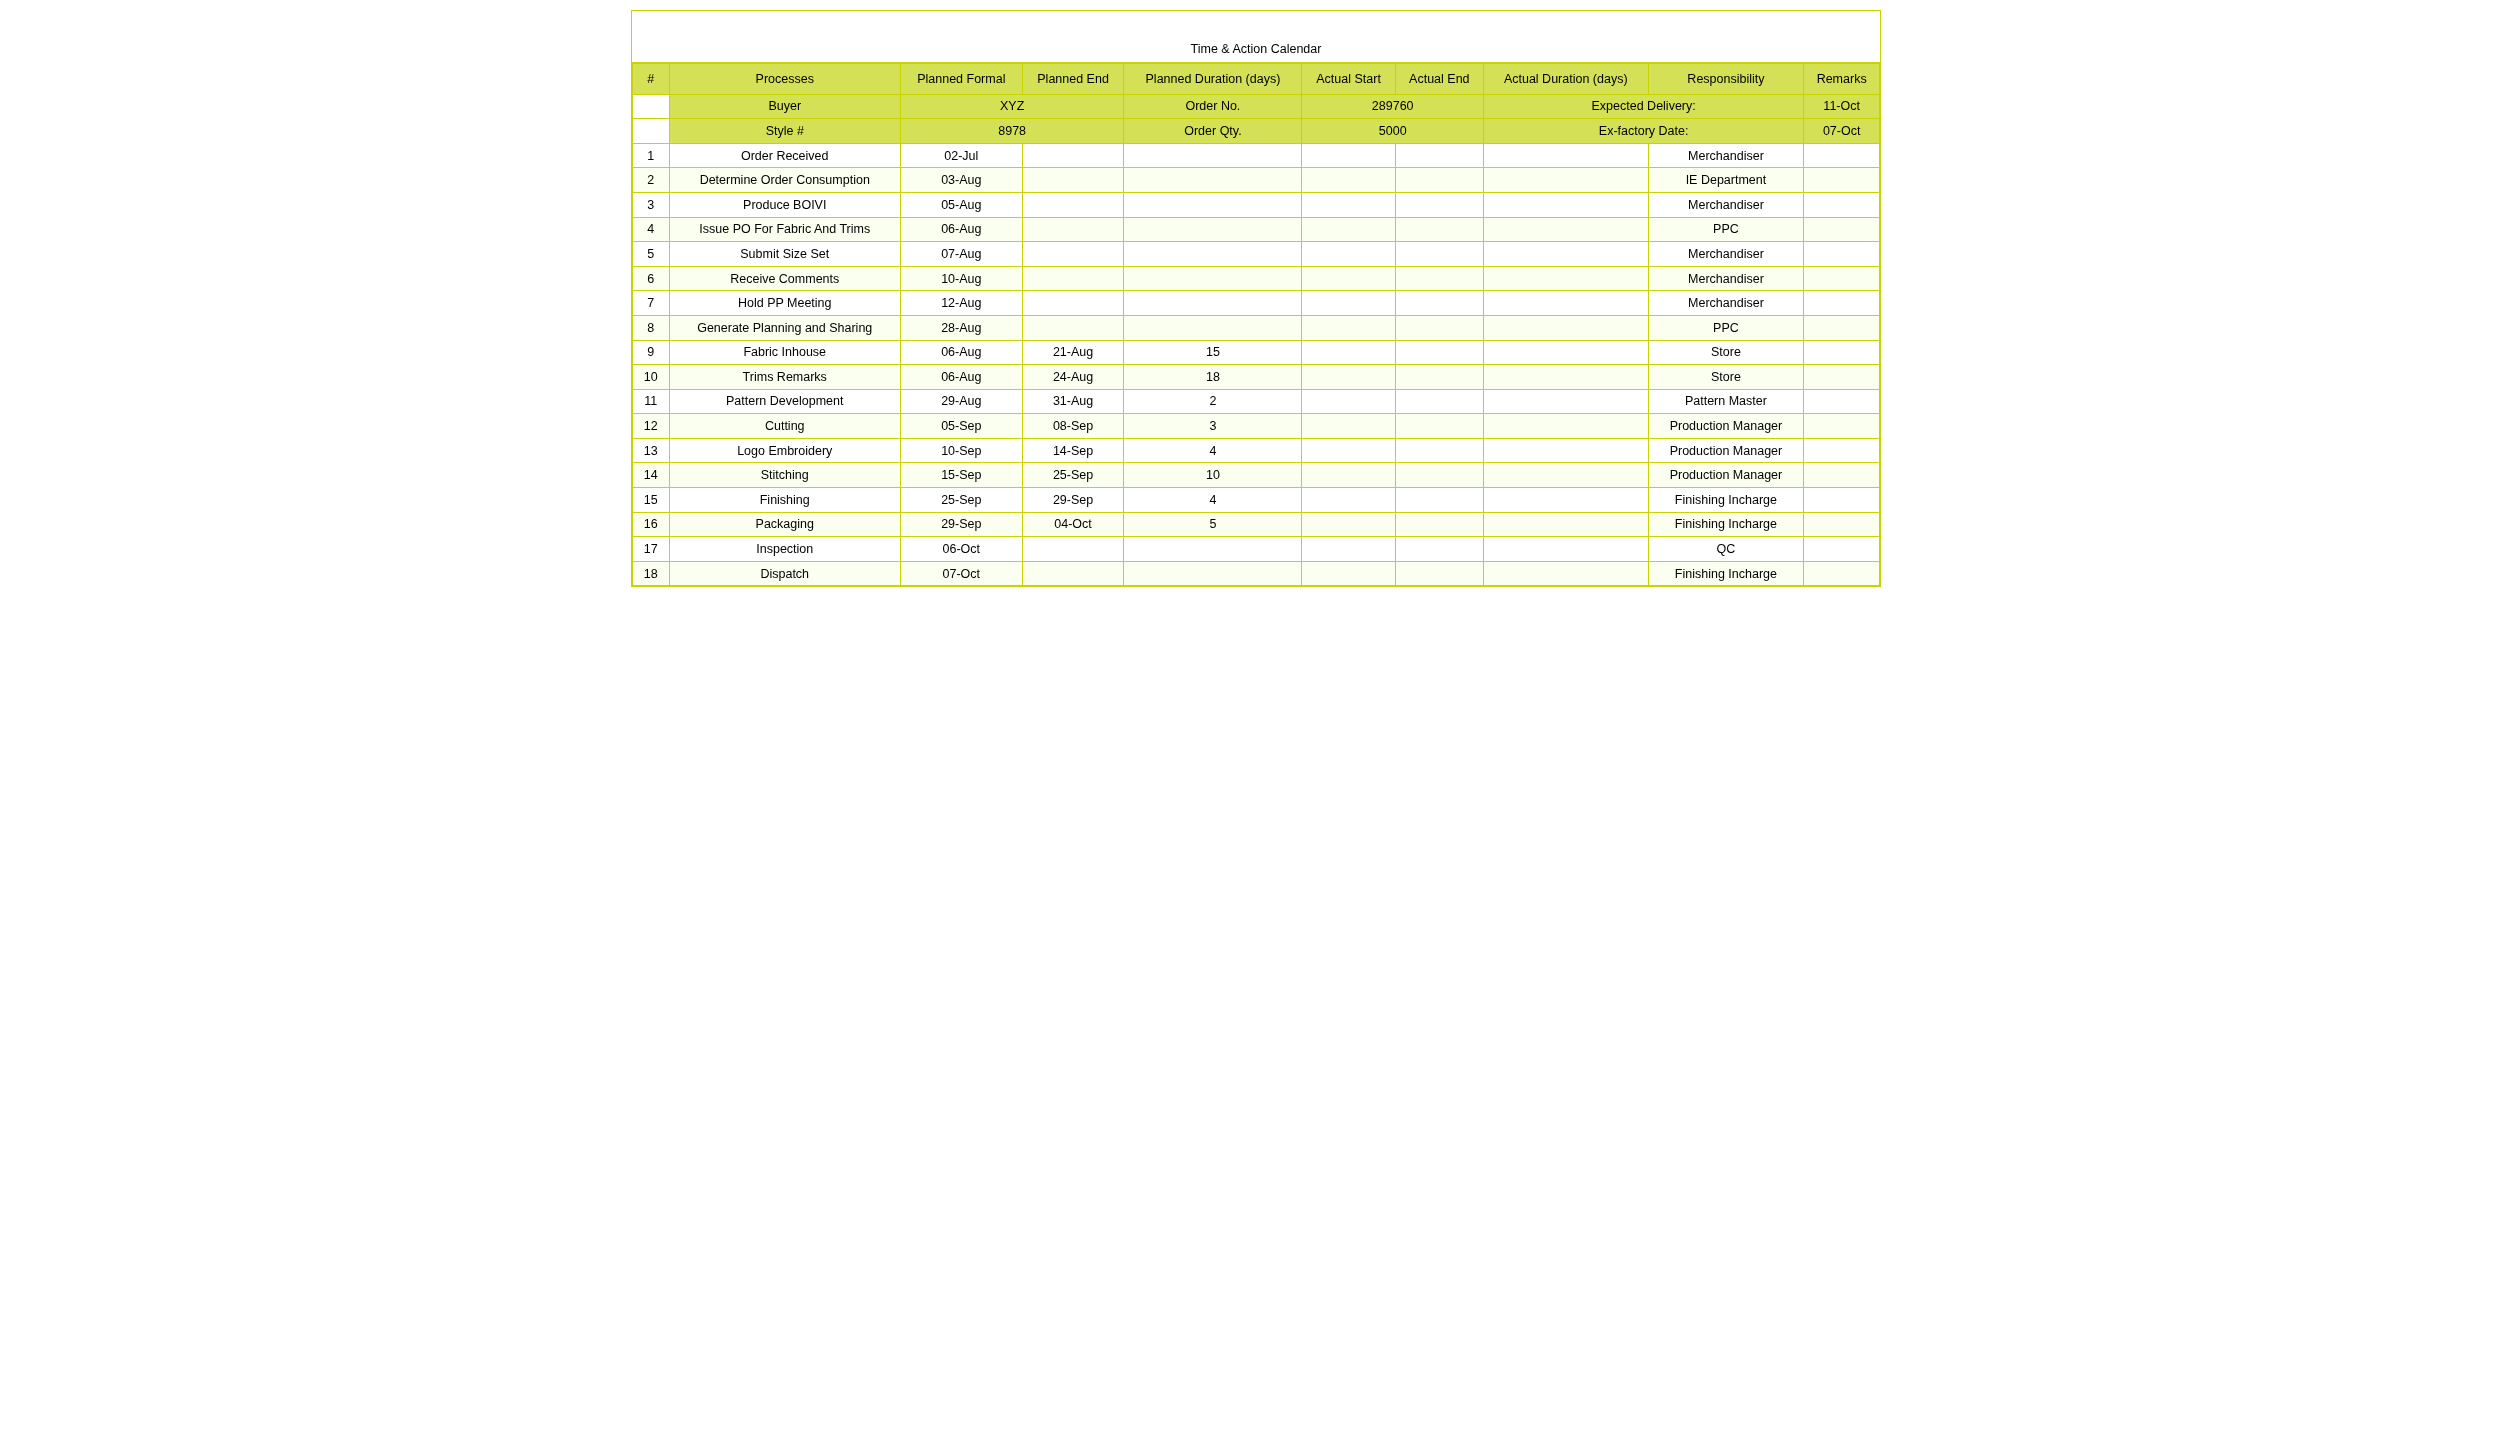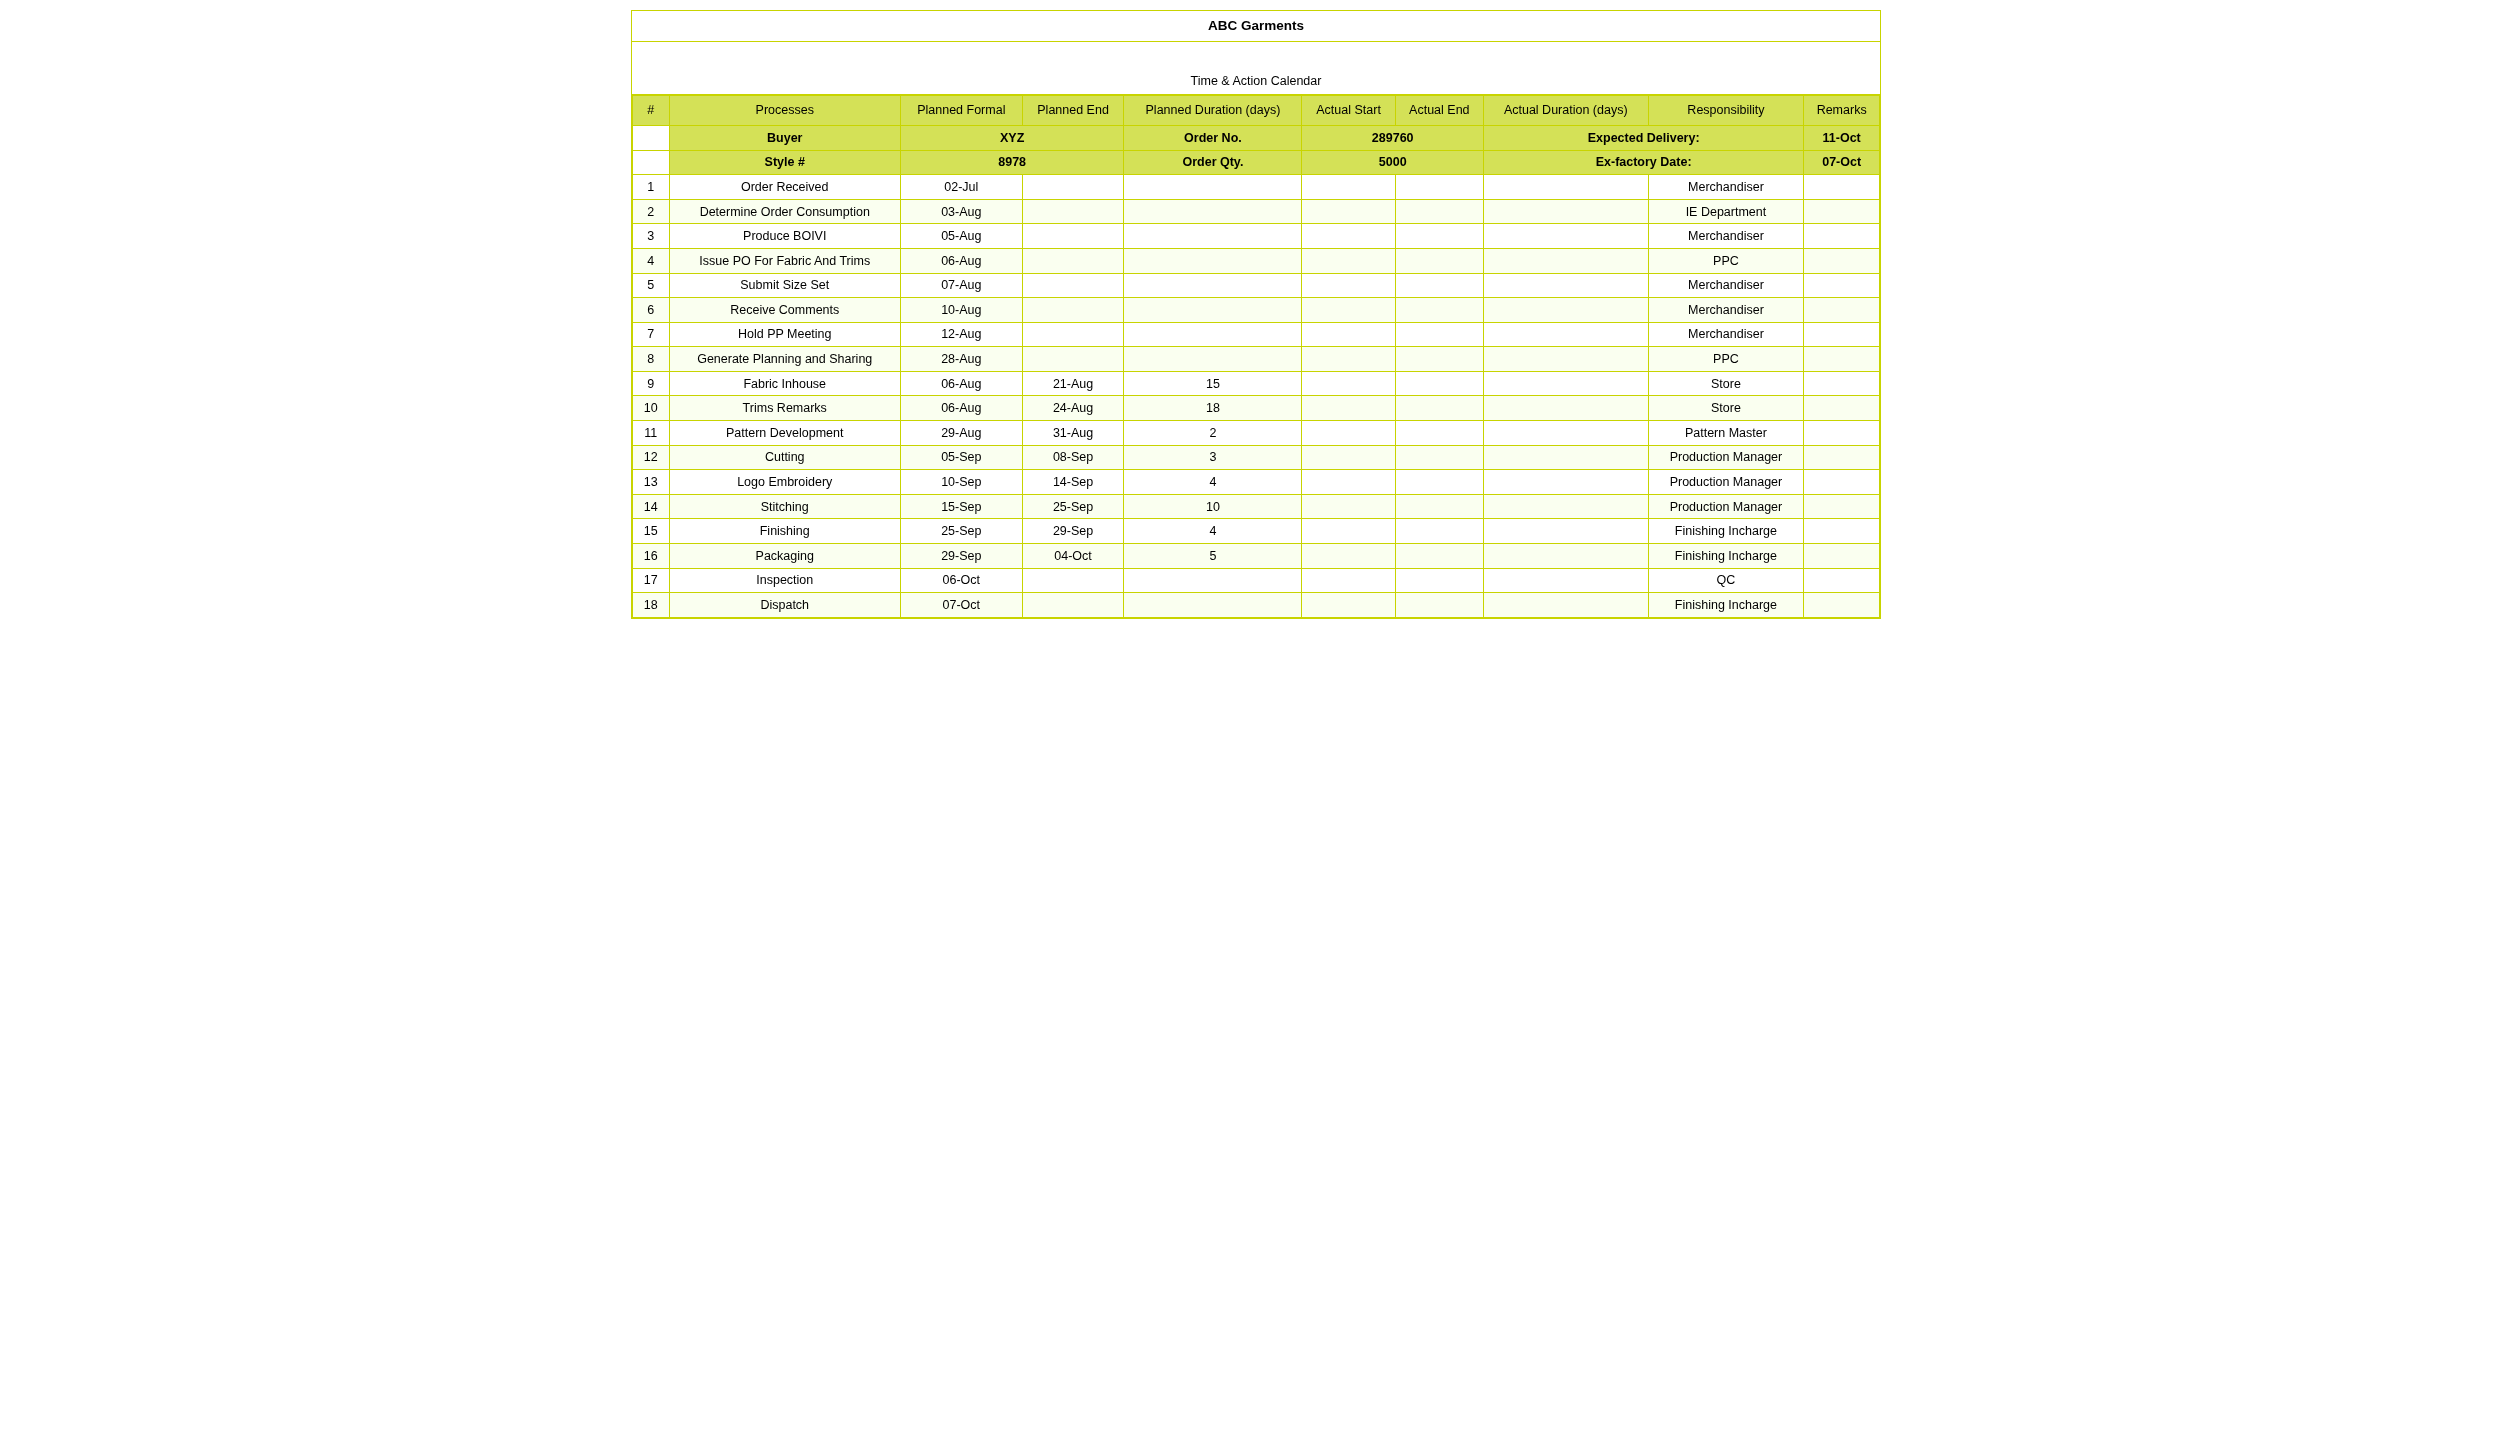--- a/index.html
+++ b/index.html
@@ -38,21 +38,21 @@
       border-collapse: collapse;
     }
     td, th {
       border: 1px solid #c8d400;
       padding: 4.8px 7.7px;
       text-align: center;
       vertical-align: middle;
     }
     .header-row td {
       background-color: #d4e157;
-      font-weight: bold;
+      font-weight: normal;
     }
     .col-header th {
       background-color: #d4e157;
       font-weight: normal;
       padding: 7.7px 5.8px;
     }
     .data-row td {
       background-color: #fff;
     }
     .data-row:nth-child(even) td {
@@ -60,21 +60,20 @@
     }
     .empty-corner {
       background-color: #fff !important;
       border: none;
     }
   </style>
 </head>
 <body>
 
 <div class="page-container">
-  <div class="page-title">ABC Garments</div>
   <div class="page-subtitle">Time &amp; Action Calendar</div>
 
   <table>
 
     <tbody>
 
       <tr class="header-row">
         <td class="empty-corner" style="border:1px solid #c8d400; background:#fff;"></td>
         <td>Buyer</td>
         <td colspan="2">XYZ</td>

